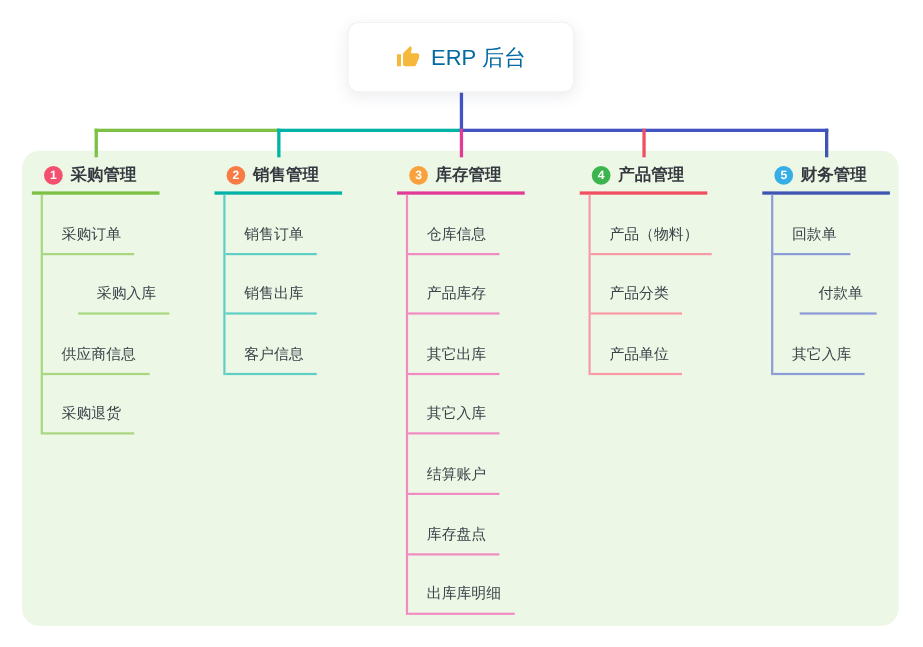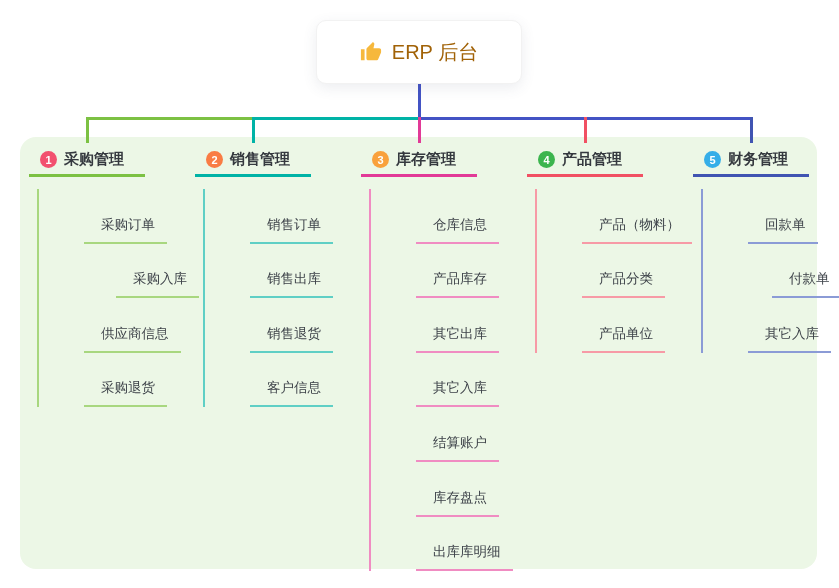--- a/index.html
+++ b/index.html
@@ -13,39 +13,39 @@
   .canvas-panel {
     position: absolute; left: 20px; top: 137px; width: 797px; height: 432px;
     background: #ecf7e6; border-radius: 16px;
   }
 
   .root-card {
     position: absolute; left: 316px; top: 20px; width: 206px; height: 64px;
     background: #ffffff; border: 1px solid #f2f2f2; border-radius: 10px;
     box-shadow: 0 4px 14px rgba(70,80,110,0.10);
     display: flex; align-items: center; justify-content: center; gap: 10px;
-    font-size: 20px; color: #a16207; font-weight: 500; z-index: 3;
+    font-size: 20px; color: #0369a1; font-weight: 500; z-index: 3;
   }
   .thumb-icon { width: 22px; height: 22px; display: inline-block; }
 
   .line { position: absolute; z-index: 1; }
 
   .branch-header {
     position: absolute; top: 145px; width: 116px; height: 32px;
     display: flex; align-items: center; padding-left: 11px; gap: 7px;
     z-index: 2; cursor: default; white-space: nowrap;
   }
   .branch-badge {
     width: 17px; height: 17px; border-radius: 50%; flex: 0 0 17px;
     color: #ffffff; font-size: 11px; font-weight: bold;
     display: flex; align-items: center; justify-content: center;
   }
   .branch-label { font-size: 15px; font-weight: 600; color: #35393f; }
 
-  .branch-children { position: absolute; top: 189px; z-index: 2; padding-left: 45px; }
+  .branch-children { position: absolute; top: 177px; z-index: 2; }
   .child-item {
     width: fit-content; height: 54.6px;
     display: flex; align-items: flex-end;
     padding: 0 12px 8px 17px;
     font-size: 13.5px; color: #3d4249; white-space: nowrap; cursor: default;
   }
 </style>
 </head>
 <body>
 
@@ -82,21 +82,20 @@
         <div class="child-item" style="border-bottom: 2px solid rgb(168, 215, 127);">供应商信息</div>
         <div class="child-item" style="border-bottom: 2px solid rgb(168, 215, 127);">采购退货</div>
       </div>
       <div class="branch-header" style="left: 195px; border-bottom: 3px solid rgb(0, 179, 166);">
         <span class="branch-badge" style="background: rgb(249, 124, 68);">2</span>
         <span class="branch-label">销售管理</span>
       </div>
       <div class="branch-children" style="left: 203px; border-left: 2px solid rgb(95, 207, 197);">
         <div class="child-item" style="border-bottom: 2px solid rgb(95, 207, 197);">销售订单</div>
         <div class="child-item" style="border-bottom: 2px solid rgb(95, 207, 197);">销售出库</div>
-        <div class="child-item" style="border-bottom: 2px solid rgb(95, 207, 197);">销售退货</div>
         <div class="child-item" style="border-bottom: 2px solid rgb(95, 207, 197);">客户信息</div>
       </div>
       <div class="branch-header" style="left: 361px; border-bottom: 3px solid rgb(226, 58, 151);">
         <span class="branch-badge" style="background: rgb(249, 161, 60);">3</span>
         <span class="branch-label">库存管理</span>
       </div>
       <div class="branch-children" style="left: 369px; border-left: 2px solid rgb(240, 140, 194);">
         <div class="child-item" style="border-bottom: 2px solid rgb(240, 140, 194);">仓库信息</div>
         <div class="child-item" style="border-bottom: 2px solid rgb(240, 140, 194);">产品库存</div>
         <div class="child-item" style="border-bottom: 2px solid rgb(240, 140, 194);">其它出库</div>

